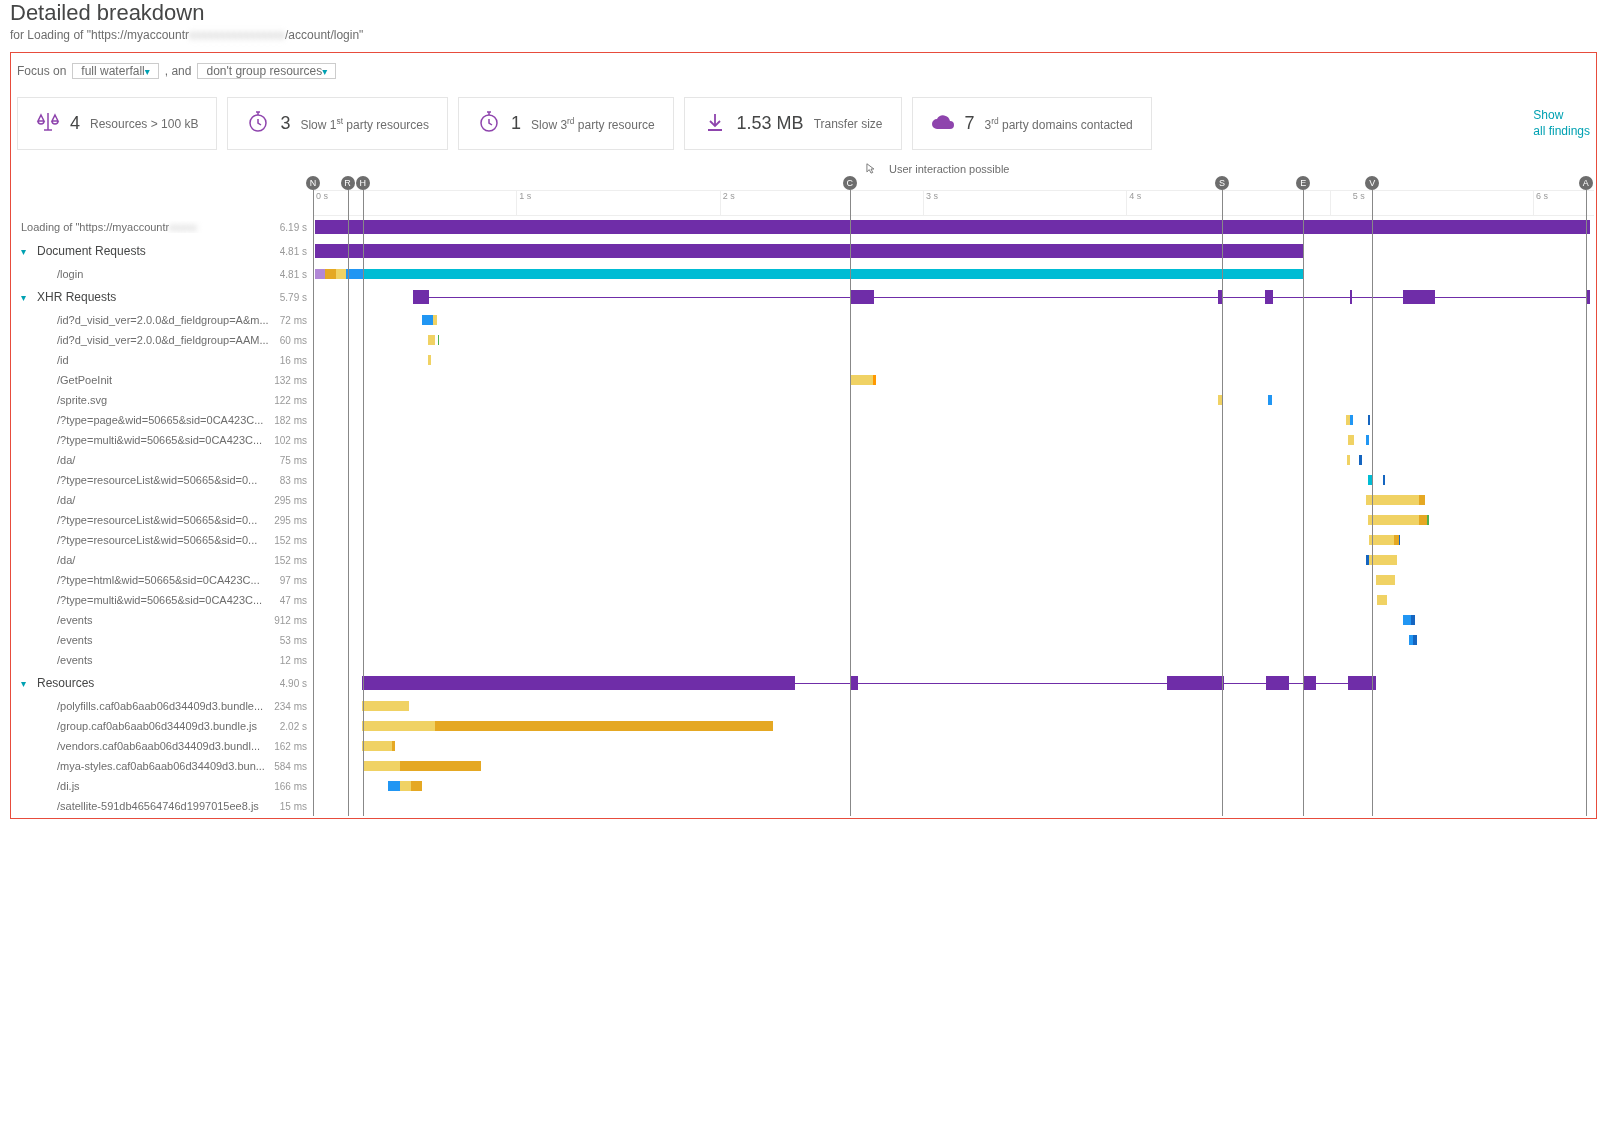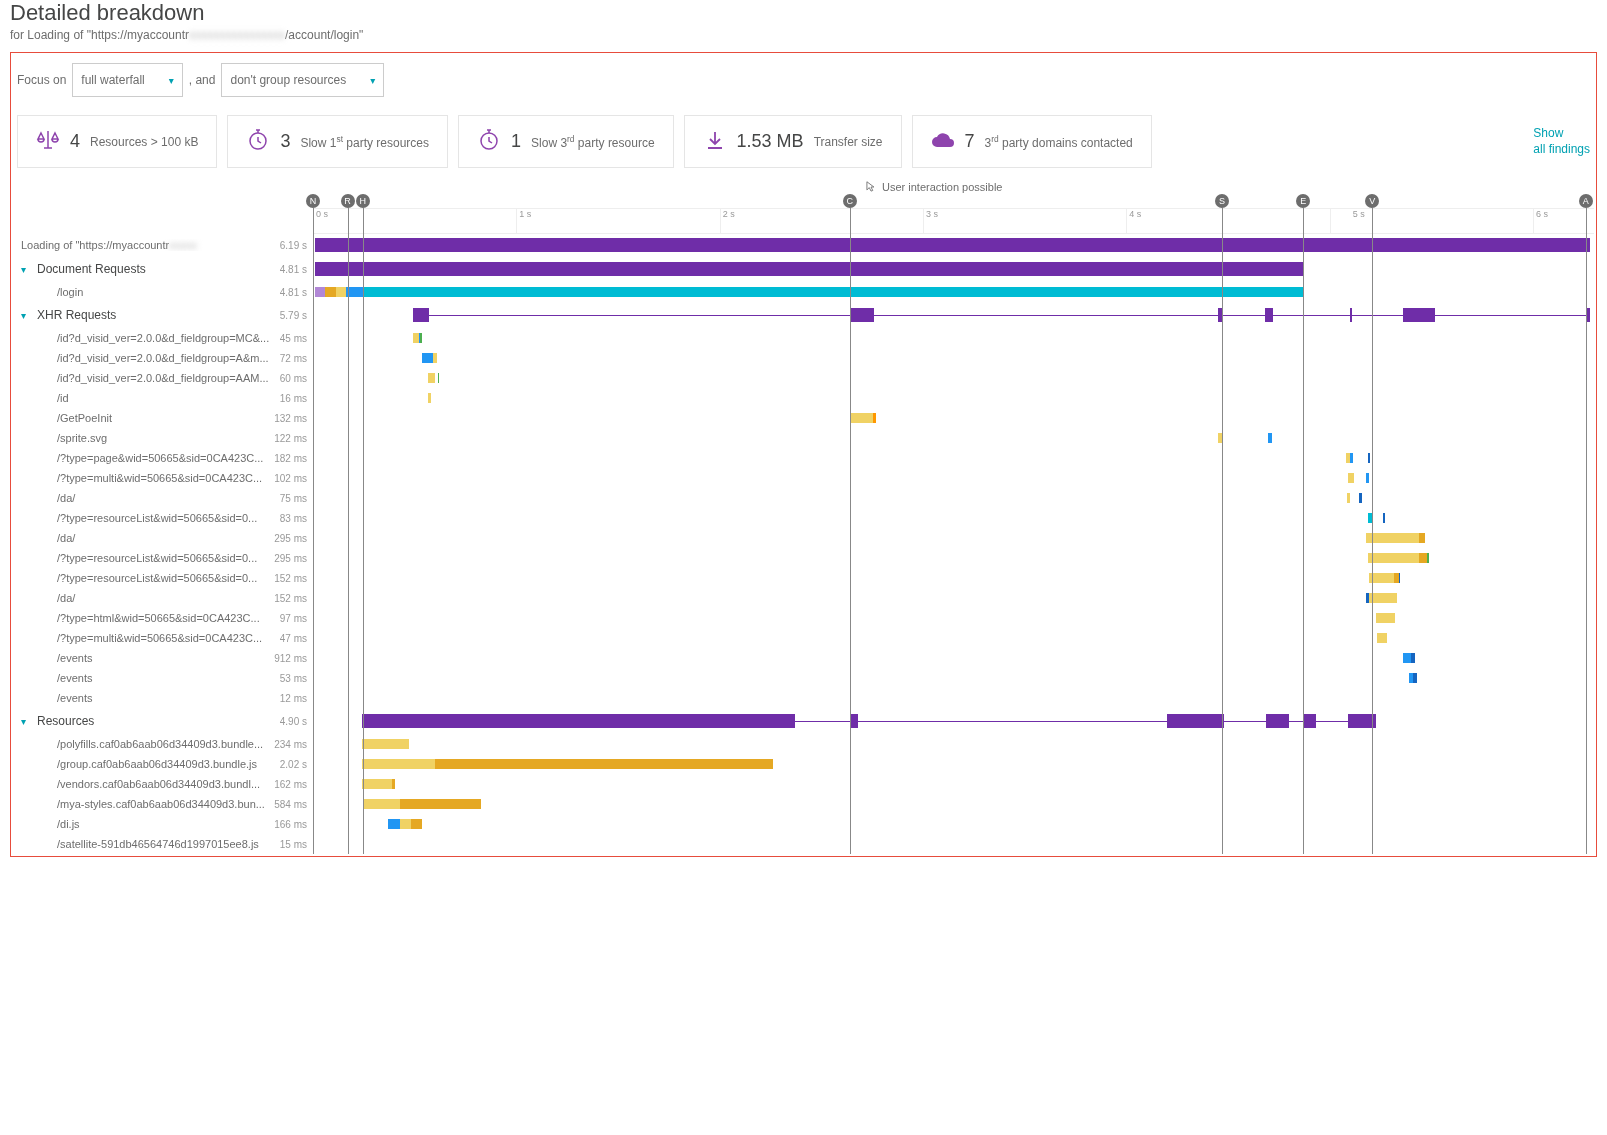--- a/index.html
+++ b/index.html
@@ -3,36 +3,36 @@
 <meta charset="utf-8">
 <style>
 *{box-sizing:border-box;margin:0;padding:0;font-family:"Segoe UI",Arial,sans-serif}
 body{background:#fff;color:#454646;width:1607px;padding:0 10px}
 .header{padding:0 0 10px}
 .title{font-size:22px;font-weight:400;color:#454646}
 .subtitle{font-size:12px;color:#6d6d6d;margin-top:2px}
 .blurred{color:#ddd;text-shadow:0 0 5px #ccc;filter:blur(2px);display:inline-block}
 .red-frame{border:1px solid #e74c3c;padding:2px}
 .controls{display:flex;align-items:center;gap:6px;padding:8px 4px;font-size:12px;color:#6d6d6d}
-.select{border:1px solid #ccc;padding:9px 8px;background:#fff;display:flex;align-items:center;gap:24px;cursor:pointer}
+.select{border:1px solid #ccc;padding:0 8px;background:#fff;display:flex;align-items:center;gap:0;cursor:pointer}
 .chev{color:#00a1b2;font-size:10px}
 .cards{display:flex;gap:10px;padding:10px 4px;align-items:center}
 .card{border:1px solid #e5e5e5;padding:12px 18px;display:flex;align-items:center;gap:10px;font-size:12px;color:#6d6d6d;cursor:pointer}
 .card .num{font-size:18px;color:#454646;font-weight:300}
 .card svg{width:24px;height:24px}
 .show-all{color:#00a1b2;font-size:12px;cursor:pointer;margin-left:auto;line-height:1.3}
 sup{font-size:.7em;vertical-align:super}
 
 
 .tl-container{position:relative;margin-top:30px}
 .tl-axis-top{position:relative;height:26px;margin-left:300px;border-top:1px solid #eee;border-bottom:1px solid #eee}
 .tick{position:absolute;top:0;height:100%;border-left:1px solid #eee;font-size:9px;color:#999;padding-left:2px}
 .marker{position:absolute;top:-14px;width:14px;height:14px;border-radius:50%;background:#6d6d6d;color:#fff;font-size:9px;text-align:center;line-height:14px;z-index:5}
 .vline{position:absolute;top:0;bottom:0;width:1px;background:#888;z-index:3}
-.interaction-label{position:absolute;top:-28px;font-size:11px;color:#6d6d6d;display:flex;align-items:center;gap:4px}
+.interaction-label{position:absolute;top:-28px;font-size:11px;color:#6d6d6d;display:flex;align-items:center;gap:11px}
 .interaction-label svg{width:14px;height:14px}
 
 .rows{position:relative}
 .row{display:flex;align-items:center;height:20px;font-size:11px;color:#6d6d6d;position:relative}
 .row.main{height:22px}
 .row.group{font-size:12px;color:#454646;height:26px}
 .exp{color:#00a1b2;margin-right:6px;cursor:pointer;font-size:10px;width:10px}
 .label-col{width:260px;padding-left:8px;display:flex;align-items:center;overflow:hidden;white-space:nowrap;text-overflow:ellipsis}
 .label-col .txt{overflow:hidden;text-overflow:ellipsis;flex:1}
 .label-col.indent1{padding-left:44px}
@@ -184,31 +184,20 @@
             <div class="hr-thin" style="left: 74.921%; width: 6.032%;"></div>
             <div class="bar c-purple bar-main" style="left: 80.952%; width: 0.159%;"></div>
             <div class="hr-thin" style="left: 81.111%; width: 3.968%;"></div>
             <div class="bar c-purple bar-main" style="left: 85.079%; width: 2.54%;"></div>
             <div class="hr-thin" style="left: 87.619%; width: 11.746%;"></div>
             <div class="bar c-purple bar-main" style="left: 99.365%; width: 0.317%;"></div>
           </div>
         </div>
         <div class="row ">
           <div class="label-col indent1">
-            <span class="txt">/id?d_visid_ver=2.0.0&amp;d_fieldgroup=MC&amp;...</span>
-          </div>
-          <div class="time-col">45 ms</div>
-          <div class="bar-col">
-            <div class="bar c-yellow" style="left: 7.778%; width: 0.476%;"></div>
-            <div class="bar c-blue" style="left: 8.254%; width: 0.127%;"></div>
-            <div class="bar c-green" style="left: 8.381%; width: 0.111%;"></div>
-          </div>
-        </div>
-        <div class="row ">
-          <div class="label-col indent1">
             <span class="txt">/id?d_visid_ver=2.0.0&amp;d_fieldgroup=A&amp;m...</span>
           </div>
           <div class="time-col">72 ms</div>
           <div class="bar-col">
             <div class="bar c-blue" style="left: 8.54%; width: 0.825%;"></div>
             <div class="bar c-yellow" style="left: 9.365%; width: 0.317%;"></div>
           </div>
         </div>
         <div class="row ">
           <div class="label-col indent1">

